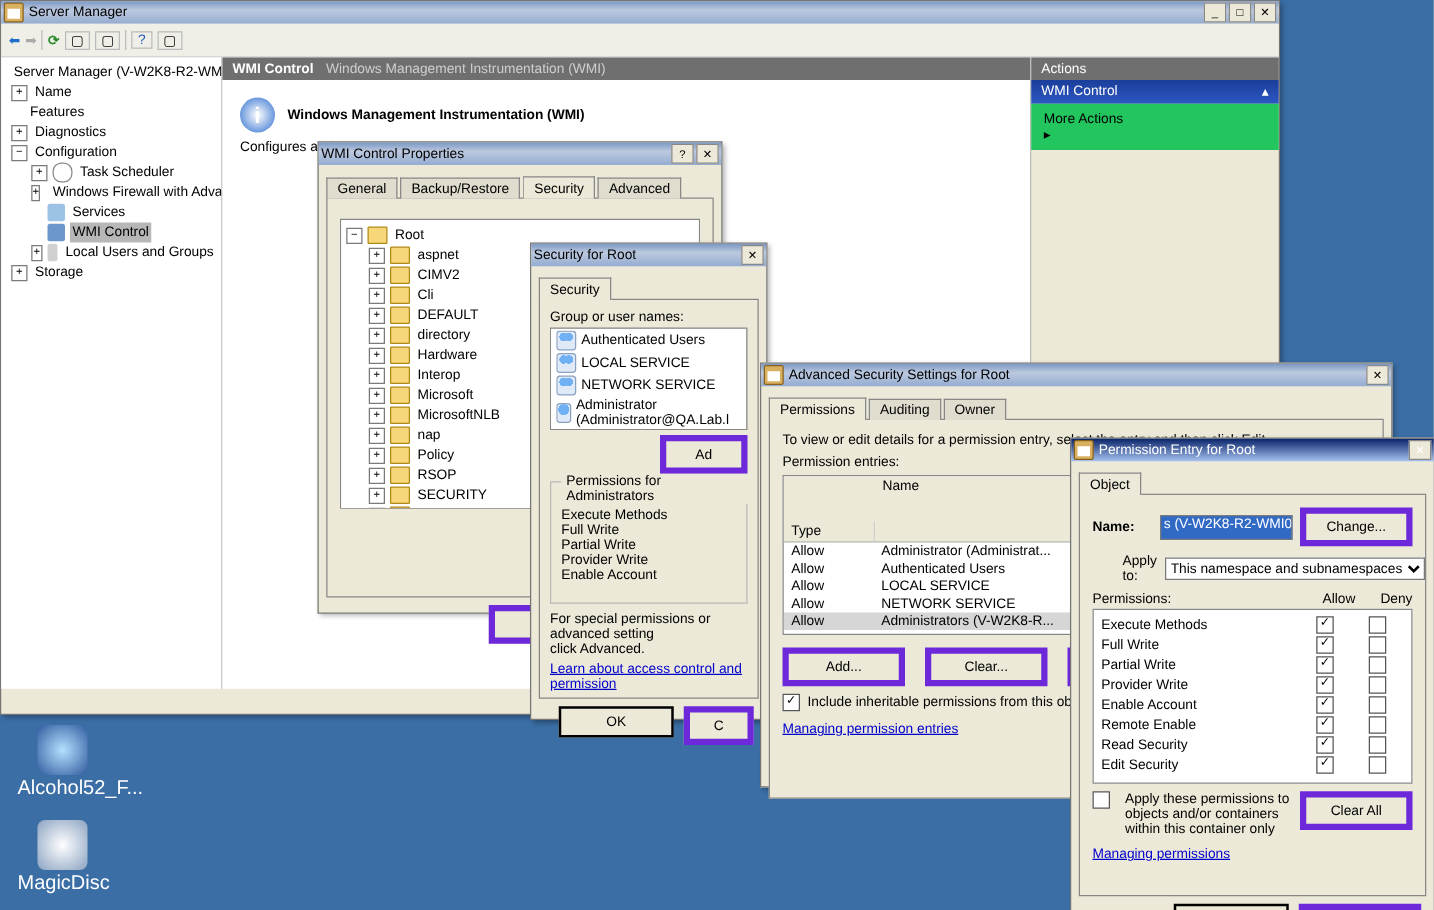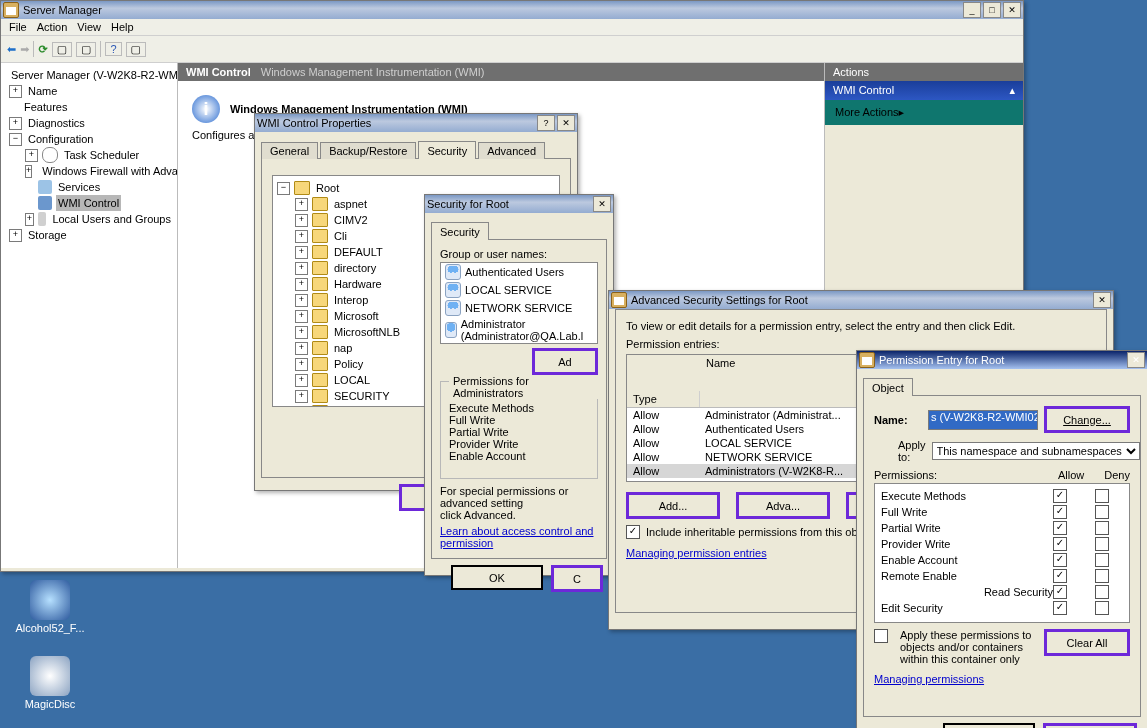--- a/index.html
+++ b/index.html
@@ -9,21 +9,21 @@
   .titlebar.active{background:linear-gradient(#0a246a,#a6c2f0);color:#fff;}
   .titlebar .spacer{flex:1}
   .title-icon{width:14px;height:14px;margin-right:4px;display:inline-block;background:#d8b060;border:1px solid #8a611a;border-radius:2px;position:relative;}
   .title-icon::after{content:"";position:absolute;left:2px;top:4px;right:2px;bottom:2px;background:#fff;}
   .tb-btn{width:16px;height:14px;margin-left:2px;background:#ece9d8;border:1px solid #888;display:flex;align-items:center;justify-content:center;font-size:9px;line-height:1;}
   .tabstrip{display:flex;align-items:flex-end;height:22px;padding-left:6px;margin-top:4px;}
   .tab{border:1px solid #888;border-bottom:none;padding:2px 8px;margin-right:2px;background:#ece9d8;position:relative;top:1px;font-size:11px;}
   .tab.active{background:#ece9d8;z-index:2;padding-top:3px;}
   .tab.inactive{background:#e0ddcf;}
   .tabpanel{border:1px solid #888;margin:0 6px 6px 6px;padding:10px;background:#ece9d8;}
-  .button{min-width:68px;height:21px;border:3px solid #6d28d9;background:#ece9d8;font-size:11px;padding:0 10px;display:inline-flex;align-items:center;justify-content:center;}
+  .button{min-width:68px;height:21px;border:5px solid #6d28d9;background:#ece9d8;font-size:11px;padding:0 10px;display:inline-flex;align-items:center;justify-content:center;}
   .button.default{border:2px solid #000;}
   .tree{user-select:none;line-height:16px;}
   .tree .node{display:flex;align-items:center;white-space:nowrap;}
   .tree .toggler{width:11px;height:11px;border:1px solid #7a7a7a;margin-right:4px;text-align:center;font-size:9px;line-height:9px;background:#fff;}
   .tree .label{padding:0 2px;}
   .tree .selected{background:#b7b7b7;color:#000;}
   .folder-icon{width:14px;height:12px;background:#f7d77a;border:1px solid #b08a15;border-radius:1px;margin-right:4px;display:inline-block;}
   .flat-list{border:1px solid #888;background:#fff;overflow:auto;}
   .flat-list .row{display:flex;align-items:center;padding:1px 4px;font-size:11px;}
   .person-icon{width:14px;height:14px;margin-right:4px;display:inline-block;background:radial-gradient(circle at 50% 30%,#6fb1f3 0 40%,transparent 41%),#dfe9f7;border-radius:3px;border:1px solid #8aa2c1;}
@@ -31,21 +31,21 @@
   .groupbox{border:1px solid #b8b8b8;margin-top:6px;}
   .groupbox > .gblabel{position:relative;top:-7px;left:8px;background:#ece9d8;padding:0 4px;display:inline-block;font-size:11px;}
   .checkbox{width:12px;height:12px;border:1px solid #555;background:#fff;display:inline-block;vertical-align:middle;margin-right:6px;text-align:center;font-size:10px;line-height:10px;}
   a.link{color:#0000cc;text-decoration:underline;cursor:pointer;font-size:11px;}
   .table{border:1px solid #888;background:#fff;font-size:11px;}
   .table .hdr{display:flex;background:#ece9d8;border-bottom:1px solid #bbb;}
   .table .hdr > div{padding:2px 6px;border-right:1px solid #cfcfcf;}
   .table .trow{display:flex;}
   .table .trow > div{padding:1px 6px;overflow:hidden;white-space:nowrap;text-overflow:ellipsis;}
   
-  .desktopicon{position:absolute;width:72px;text-align:center;color:#fff;font-size:11px;}
+  .desktopicon{position:absolute;width:72px;color:#fff;font-size:16px;}
   .desktopicon .glyph{width:40px;height:40px;margin:0 auto 2px;border-radius:6px;background:radial-gradient(circle,#b6e0ff,#2e5a9e);} 
   
   .row-flex{display:flex;align-items:center;}
   .mt4{margin-top:4px;}
   .mt6{margin-top:6px;}
   input[type=text],select{font-size:11px;border:1px solid #7a7a7a;height:18px;background:#fff;}
 </style>
 </head>
 <body>
 
@@ -61,26 +61,20 @@
 <div class="win-frame" style="left:0;top:0;width:1022px;height:570px;">
   <div class="titlebar">
     <span class="title-icon"></span>
     <span>Server Manager</span>
     <span class="spacer"></span>
     <span class="tb-btn">_</span>
     <span class="tb-btn">□</span>
     <span class="tb-btn">✕</span>
   </div>
 
-  <div style="display:flex;gap:10px;padding:2px 8px;background:#efefe7;border-bottom:1px solid #cfcfcf;">
-    <span>File</span>
-    <span>Action</span>
-    <span>View</span>
-    <span>Help</span>
-  </div>
 
   <div style="display:flex;gap:4px;padding:2px 6px;background:#efefe7;border-bottom:1px solid #cfcfcf;height:22px;align-items:center;">
     <span style="color:#1e6fc9;">⬅</span>
     <span style="color:#aaa;">➡</span>
     <span style="width:1px;height:16px;background:#bbb;"></span>
     <span style="color:#2c8b2c;font-weight:bold;">⟳</span>
     <span style="border:1px solid #bbb;padding:0 4px;">▢</span>
     <span style="border:1px solid #bbb;padding:0 4px;">▢</span>
     <span style="width:1px;height:16px;background:#bbb;"></span>
     <span style="border:1px solid #bbb;padding:0 4px;color:#2b57b5;">?</span>
@@ -159,21 +153,21 @@
         <div class="mt6" style="font-size:11px;">Configures and co</div>
       </div>
     </div>
 
     <div style="width:198px;border-left:1px solid #bbb;">
       <div style="background:#6f6f6f;color:#fff;padding:3px 8px;">Actions</div>
       <div style="background:linear-gradient(#1a3e9a,#2d57c3);color:#fff;padding:3px 8px;display:flex;justify-content:space-between;">
         <span>WMI Control</span>
         <span>▴</span>
       </div>
-      <div style="padding:6px 10px;background:#0f766e;display:flex;">
+      <div style="padding:6px 10px;background:#22c55e;display:flex;flex-direction:column;">
         <span>More Actions</span>
         <span>▸</span>
       </div>
     </div>
   </div>
 </div>
 
 <div class="win-frame" style="left:254px;top:113px;width:322px;height:376px;">
   <div class="titlebar">
     <span>WMI Control Properties</span>
@@ -247,21 +241,21 @@
               <span class="label">nap</span>
             </div>
             <div class="node">
               <span class="toggler">+</span>
               <span class="folder-icon"></span>
               <span class="label">Policy</span>
             </div>
             <div class="node">
               <span class="toggler">+</span>
               <span class="folder-icon"></span>
-              <span class="label">LOCAL</span>
+              <span class="label">RSOP</span>
             </div>
             <div class="node">
               <span class="toggler">+</span>
               <span class="folder-icon"></span>
               <span class="label">SECURITY</span>
             </div>
             <div class="node">
               <span class="toggler">+</span>
               <span class="folder-icon"></span>
               <span class="label">ServiceModel</span>
@@ -329,20 +323,25 @@
   </div>
 </div>
 
 <div class="win-frame" style="left:608px;top:290px;width:504px;height:338px;">
   <div class="titlebar">
     <span class="title-icon"></span>
     <span>Advanced Security Settings for Root</span>
     <span class="spacer"></span>
     <span class="tb-btn">✕</span>
   </div>
+  <div class="tabstrip">
+    <div class="tab active">Permissions</div>
+    <div class="tab inactive">Auditing</div>
+    <div class="tab inactive">Owner</div>
+  </div>
   <div class="tabpanel" style="height:282px;padding:10px;">
     <div>To view or edit details for a permission entry, select the entry and then click Edit.</div>
     <div class="mt6">Permission entries:</div>
     <div class="table mt4" style="height:126px;overflow:hidden;">
       <div class="hdr">
         <div style="width:60px;margin-top:36px;">Type</div>
         <div style="width:158px;">Name</div>
         <div style="flex:1;">Permission</div>
       </div>
       <div id="adv-rows">
@@ -368,21 +367,21 @@
           </div>
           <div class="trow" style="background: rgb(214, 214, 214);">
             <div style="width:60px;">Allow</div>
             <div style="width:158px;">Administrators (V-W2K8-R...</div>
             <div style="flex:1;">Special</div>
           </div>
         </div>
     </div>
     <div style="display:flex;gap:16px;margin-top:10px;">
       <span class="button">Add...</span>
-      <span class="button">Adva...</span>
+      <span class="button">Clear...</span>
       <span class="button">Remove</span>
     </div>
     <div class="mt6 row-flex">
       <span class="checkbox">✓</span>
       <span>Include inheritable permissions from this object's parent</span>
     </div>
     <a class="link" style="display:inline-block;margin-top:8px;">Managing permission entries</a>
   </div>
 </div>
 
@@ -393,21 +392,21 @@
     <span class="spacer"></span>
     <span class="tb-btn">✕</span>
   </div>
   <div class="tabstrip">
       <div class="tab active">Object</div>
     </div>
   <div class="tabpanel" style="height:300px;padding:10px;">
     <div class="row-flex" style="gap:6px;">
       <span style="width:48px;font-weight:bold;">Name:</span>
       <span style="flex:1;background:#316ac5;color:#fff;border:1px solid #7a7a7a;height:18px;padding:0 2px;overflow:hidden;white-space:nowrap;">s (V-W2K8-R2-WMI02\Administrators)</span>
-      <span class="button" style="min-width:60px;text-decoration:underline;">Change...</span>
+      <span class="button" style="min-width:60px;">Change...</span>
     </div>
     <div class="row-flex mt6" style="gap:6px;">
       <span style="width:48px;margin-left:24px;">Apply to:</span>
       <select style="flex:1;">
         <option>This namespace and subnamespaces</option>
       </select>
     </div>
     <div class="mt6 row-flex" style="justify-content:space-between;">
       <span>Permissions:</span>
       <span style="display:flex;gap:20px;">
@@ -452,21 +451,21 @@
               <span class="checkbox"></span>
             </span>
           </div>
           <div class="row-flex" style="justify-content: space-between; height: 16px;">
             <span>Remote Enable</span>
             <span style="display:flex;gap:22px;padding-right:8px;">
               <span class="checkbox">✓</span>
               <span class="checkbox"></span>
             </span>
           </div>
-          <div class="row-flex" style="justify-content: flex-end; height: 16px;">
+          <div class="row-flex" style="justify-content: space-between; height: 16px;">
             <span>Read Security</span>
             <span style="display:flex;gap:22px;padding-right:8px;">
               <span class="checkbox">✓</span>
               <span class="checkbox"></span>
             </span>
           </div>
           <div class="row-flex" style="justify-content: space-between; height: 16px;">
             <span>Edit Security</span>
             <span style="display:flex;gap:22px;padding-right:8px;">
               <span class="checkbox">✓</span>

